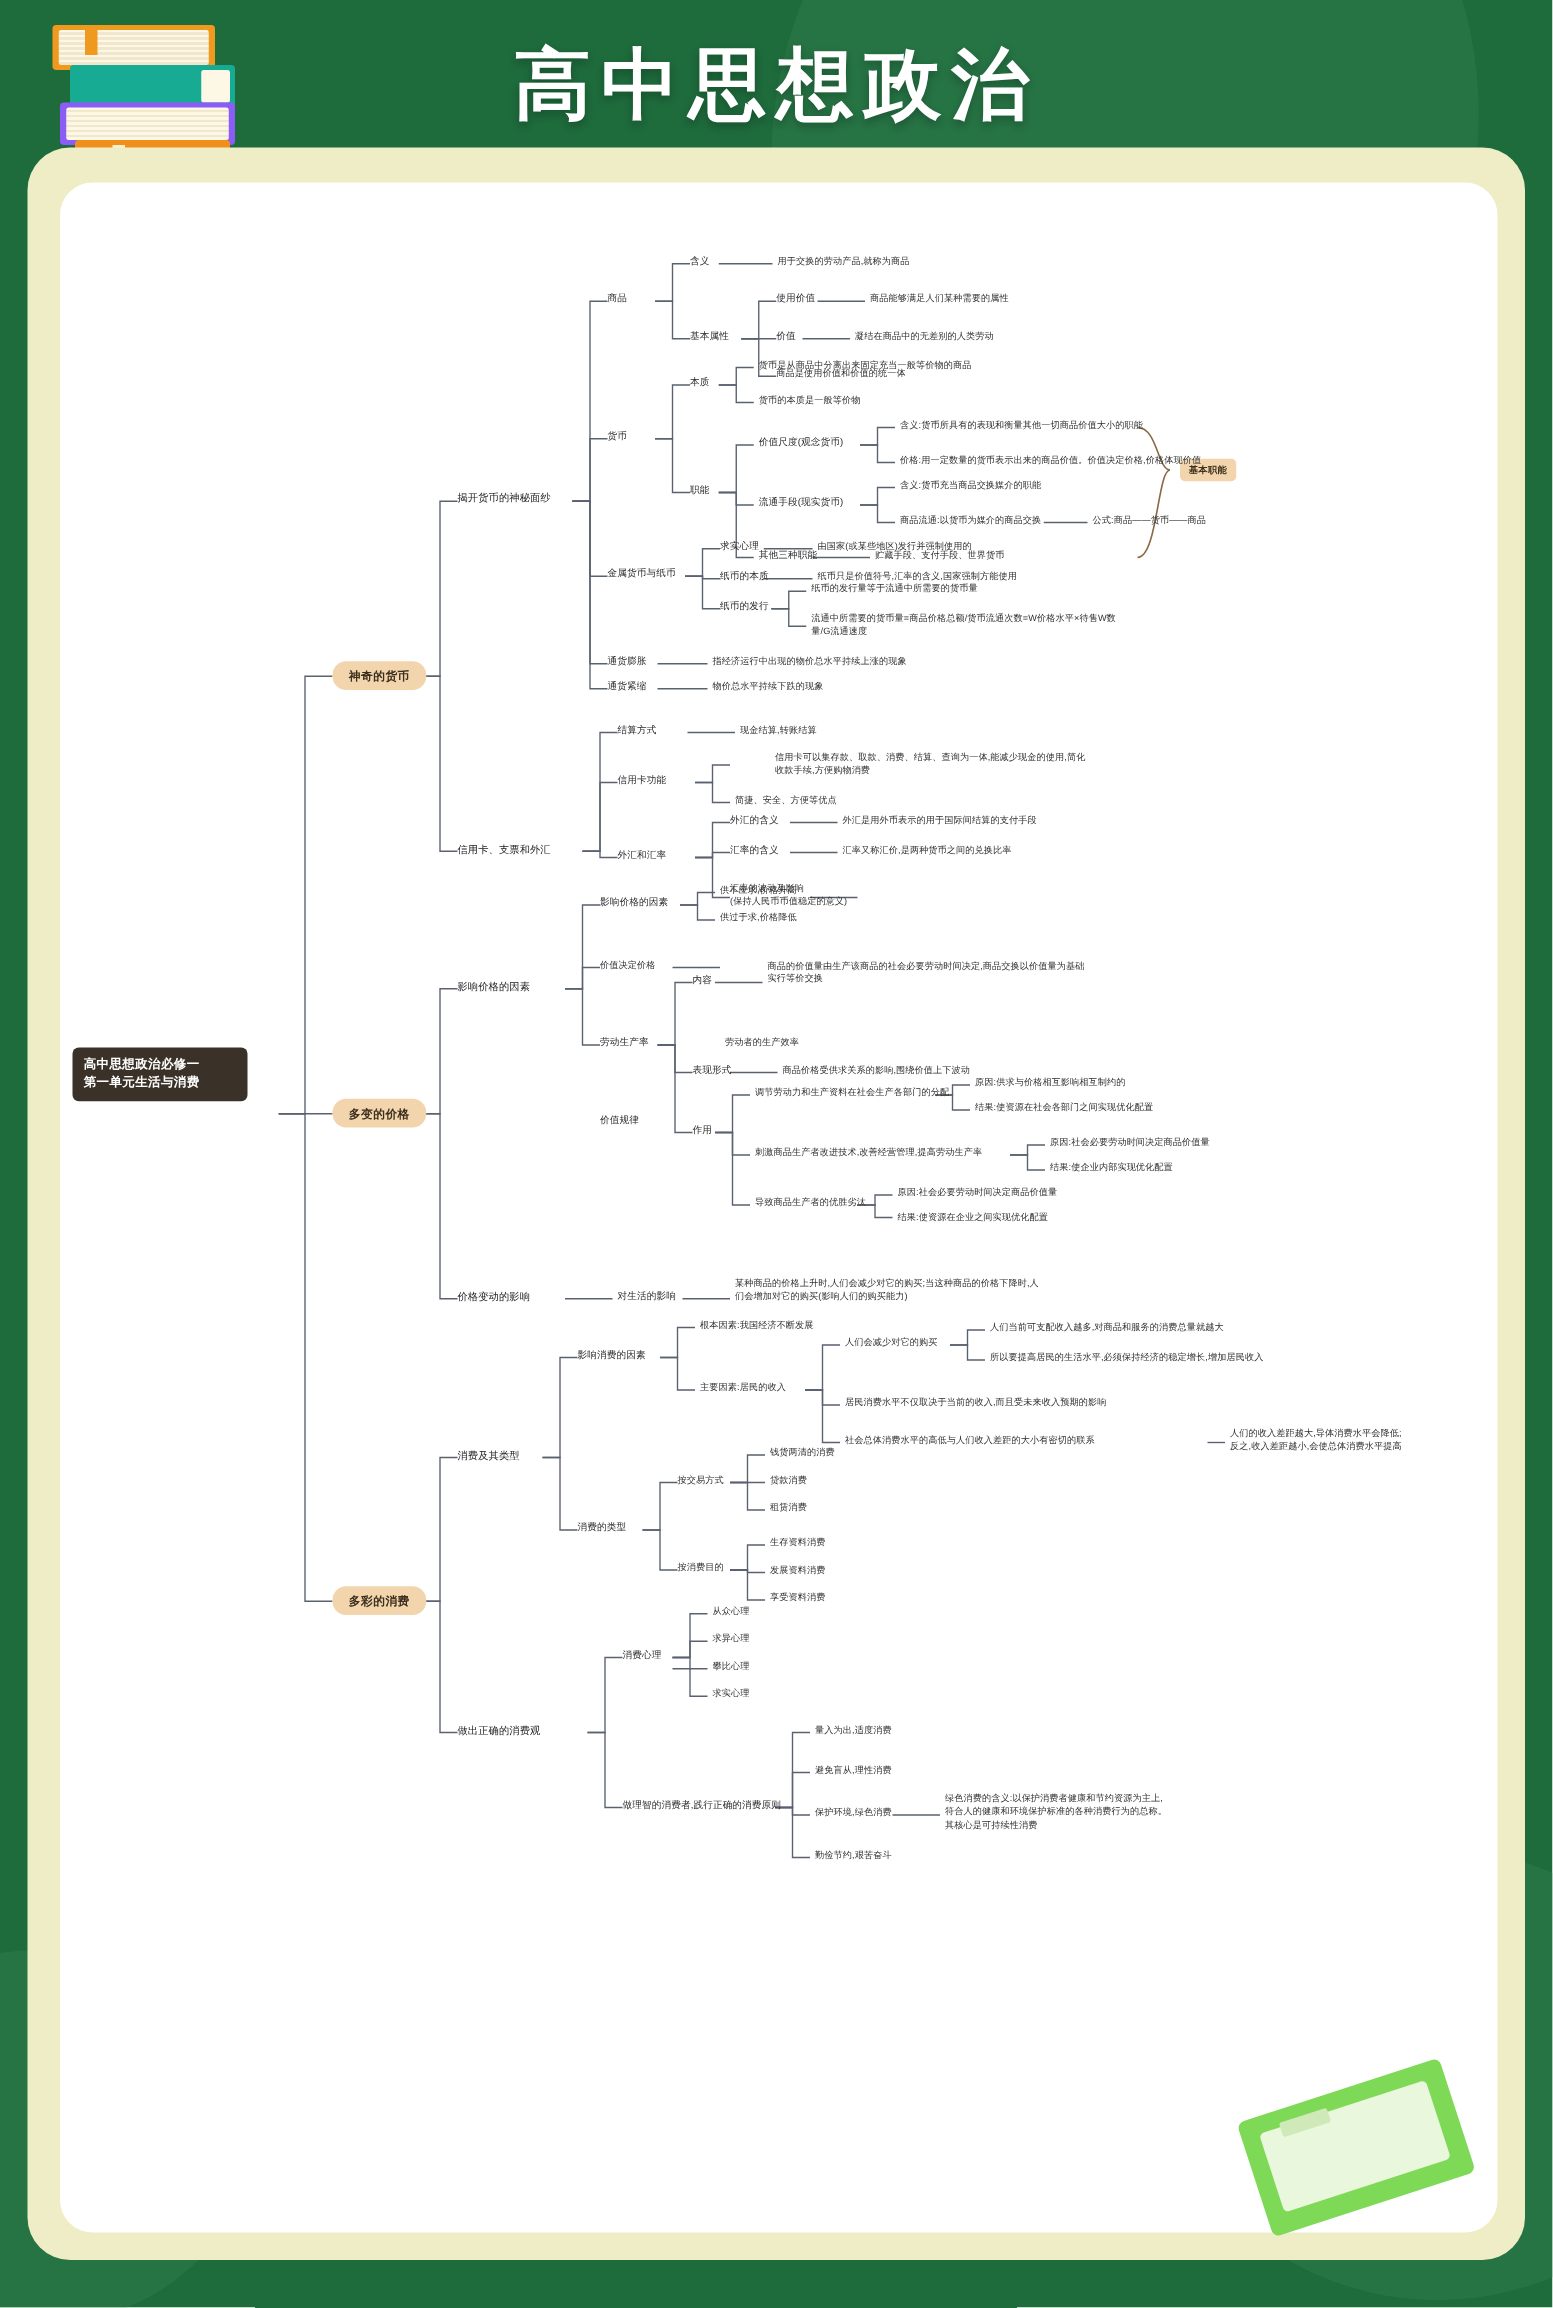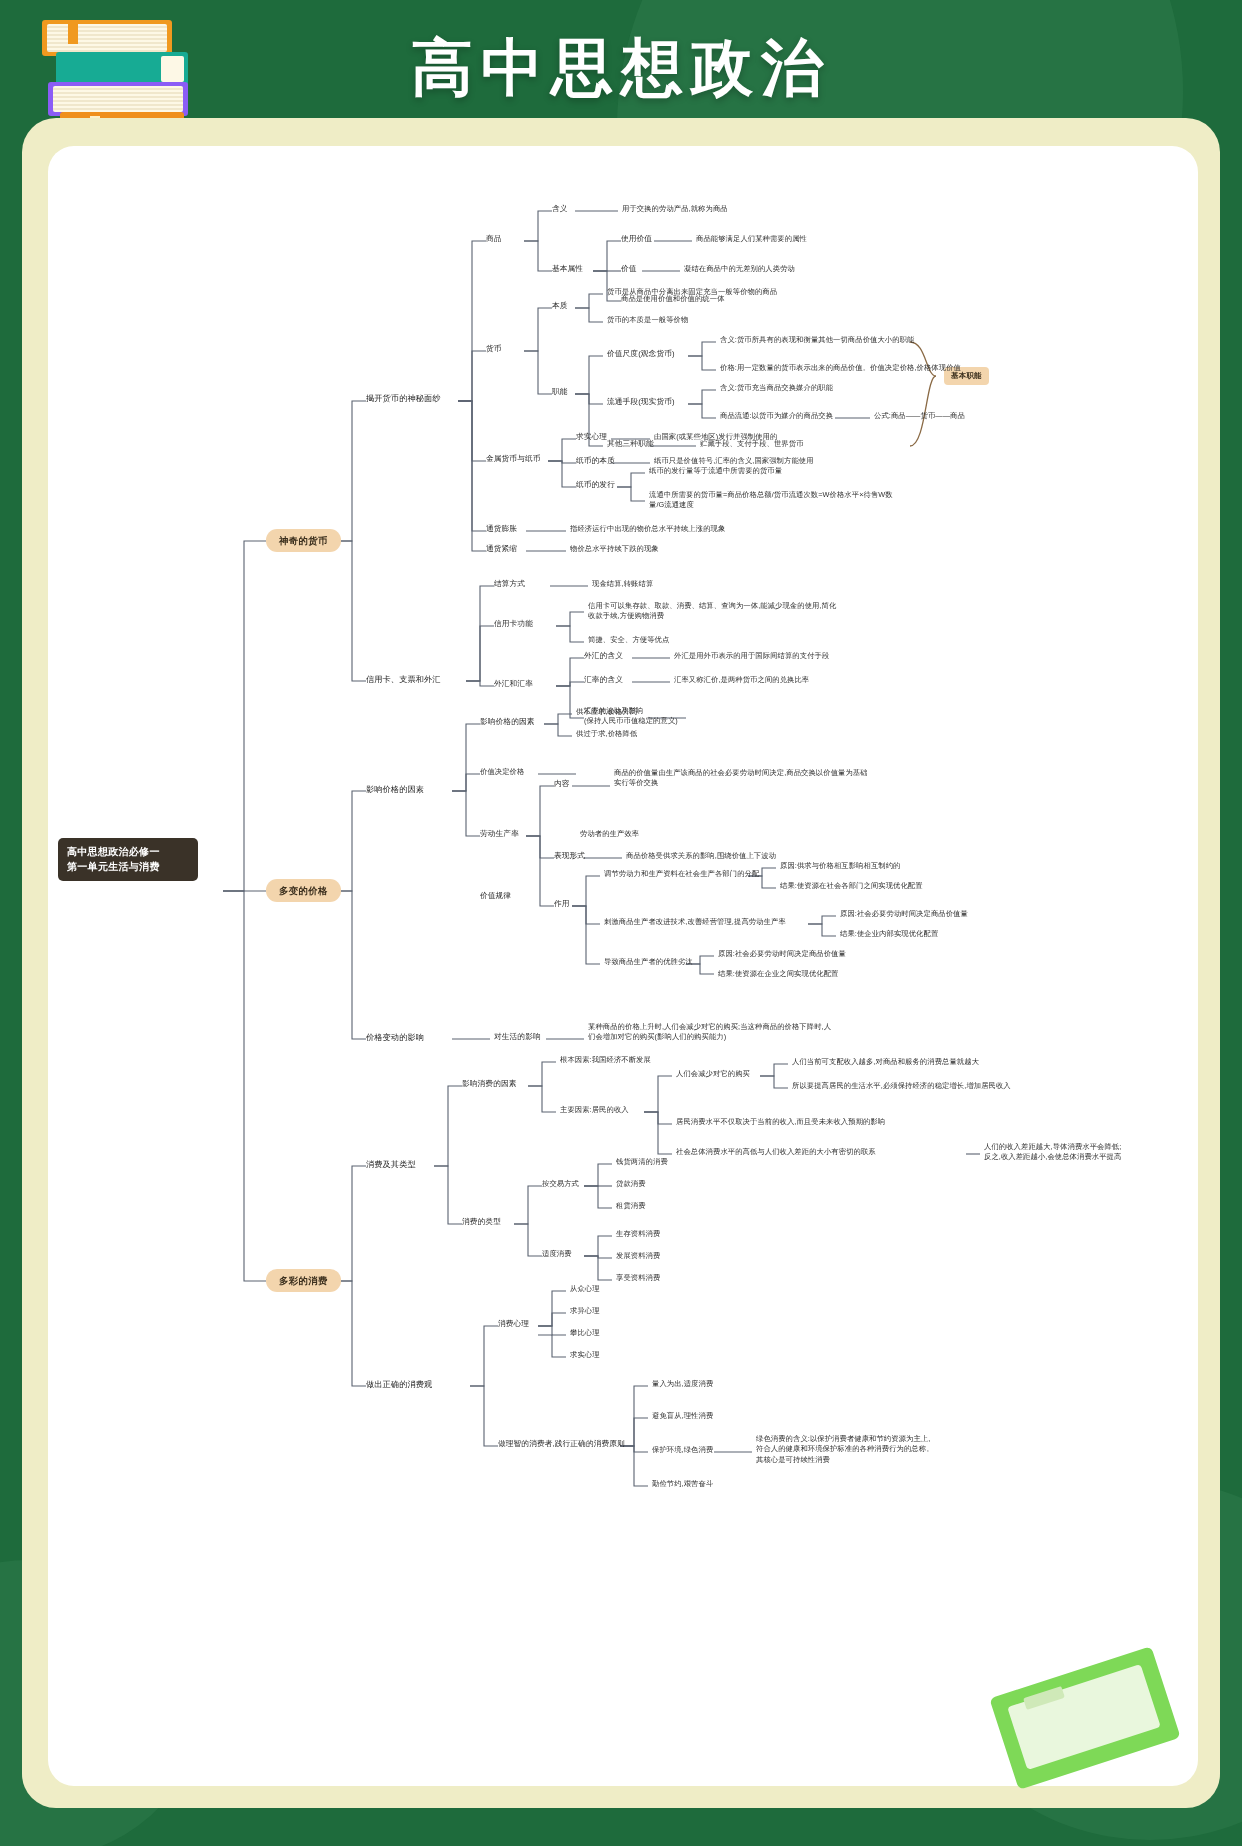--- a/index.html
+++ b/index.html
@@ -323,21 +323,21 @@
 
       <div class="node lvl3" style="left:438px;top:378px;">通货膨胀</div>
       <div class="node lvl4" style="left:522px;top:378px;">指经济运行中出现的物价总水平持续上涨的现象</div>
       <div class="node lvl3" style="left:438px;top:398px;">通货紧缩</div>
       <div class="node lvl4" style="left:522px;top:398px;">物价总水平持续下跌的现象</div>
 
       <div class="node lvl2" style="left:318px;top:528px;">信用卡、支票和外汇</div>
       <div class="node lvl3" style="left:446px;top:433px;">结算方式</div>
       <div class="node lvl4" style="left:544px;top:433px;">现金结算,转账结算</div>
       <div class="node lvl3" style="left:446px;top:473px;">信用卡功能</div>
-      <div class="node lvl4" style="left:540px;top:455px;width:300px;">信用卡可以集存款、取款、消费、结算、查询为一体,能减少现金的使用,简化
+      <div class="node lvl4" style="left:572px;top:455px;width:300px;">信用卡可以集存款、取款、消费、结算、查询为一体,能减少现金的使用,简化
 收款手续,方便购物消费</div>
       <div class="node lvl4" style="left:540px;top:489px;">简捷、安全、方便等优点</div>
       <div class="node lvl3" style="left:446px;top:533px;">外汇和汇率</div>
       <div class="node lvl3" style="left:536px;top:505px;">外汇的含义</div>
       <div class="node lvl4" style="left:626px;top:505px;">外汇是用外币表示的用于国际间结算的支付手段</div>
       <div class="node lvl3" style="left:536px;top:529px;">汇率的含义</div>
       <div class="node lvl4" style="left:626px;top:529px;">汇率又称汇价,是两种货币之间的兑换比率</div>
       <div class="node lvl4" style="left:536px;top:560px;width:120px;">汇率的波动及影响
 (保持人民币币值稳定的意义)</div>
 
@@ -379,21 +379,21 @@
       <div class="node lvl4" style="left:744px;top:935px;">所以要提高居民的生活水平,必须保持经济的稳定增长,增加居民收入</div>
       <div class="node lvl4" style="left:628px;top:971px;">居民消费水平不仅取决于当前的收入,而且受未来收入预期的影响</div>
       <div class="node lvl4" style="left:628px;top:1001px;">社会总体消费水平的高低与人们收入差距的大小有密切的联系</div>
       <div class="node lvl4" style="left:936px;top:996px;width:210px;">人们的收入差距越大,导体消费水平会降低;
 反之,收入差距越小,会使总体消费水平提高</div>
       <div class="node lvl3" style="left:414px;top:1071px;">消费的类型</div>
       <div class="node lvl4" style="left:494px;top:1033px;">按交易方式</div>
       <div class="node lvl4" style="left:568px;top:1011px;">钱货两清的消费</div>
       <div class="node lvl4" style="left:568px;top:1033px;">贷款消费</div>
       <div class="node lvl4" style="left:568px;top:1055px;">租赁消费</div>
-      <div class="node lvl4" style="left:494px;top:1103px;">适度消费</div>
+      <div class="node lvl4" style="left:494px;top:1103px;">按消费目的</div>
       <div class="node lvl4" style="left:568px;top:1083px;">生存资料消费</div>
       <div class="node lvl4" style="left:568px;top:1105px;">发展资料消费</div>
       <div class="node lvl4" style="left:568px;top:1127px;">享受资料消费</div>
 
       <div class="node lvl2" style="left:318px;top:1233px;">做出正确的消费观</div>
       <div class="node lvl3" style="left:450px;top:1173px;">消费心理</div>
       <div class="node lvl4" style="left:522px;top:1138px;">从众心理</div>
       <div class="node lvl4" style="left:522px;top:1160px;">求异心理</div>
       <div class="node lvl4" style="left:522px;top:1182px;">攀比心理</div>
       <div class="node lvl4" style="left:522px;top:1204px;">求实心理</div>

